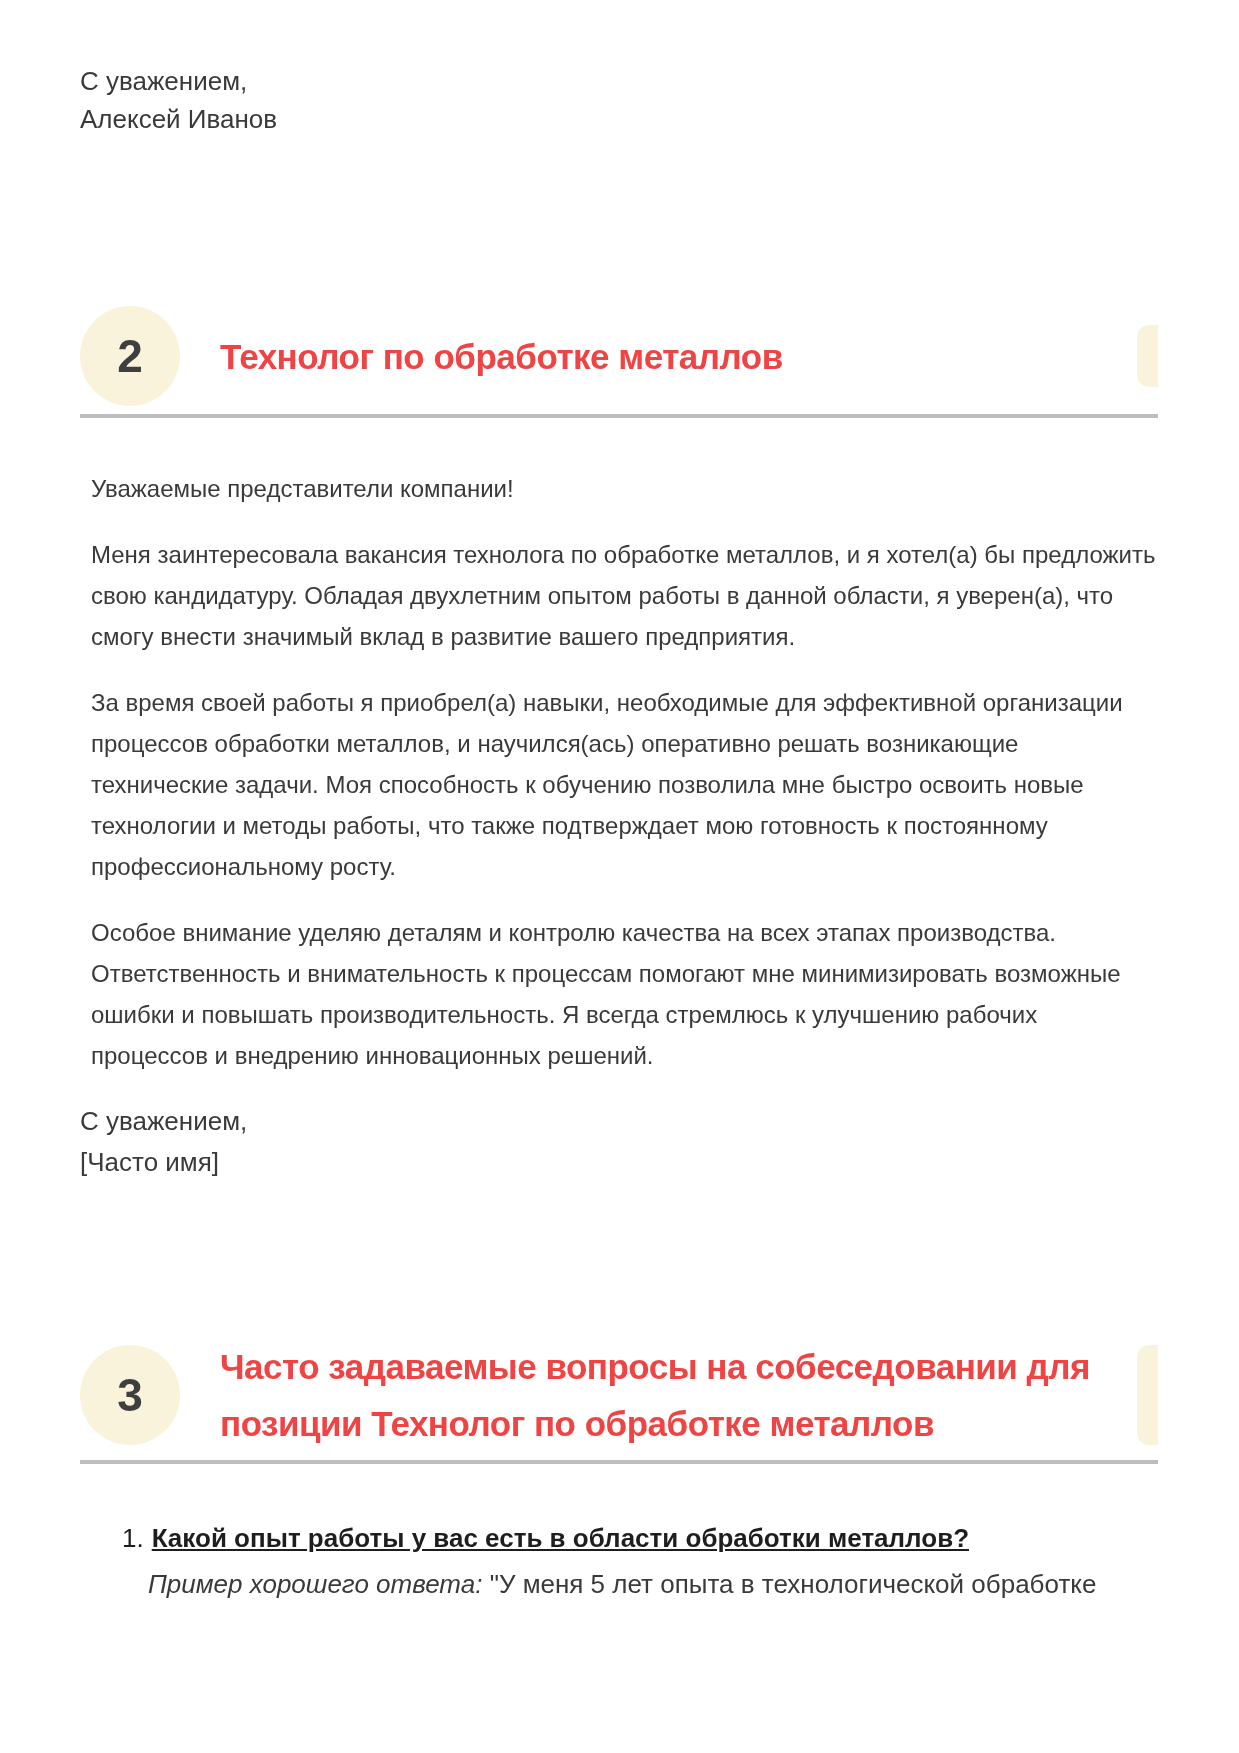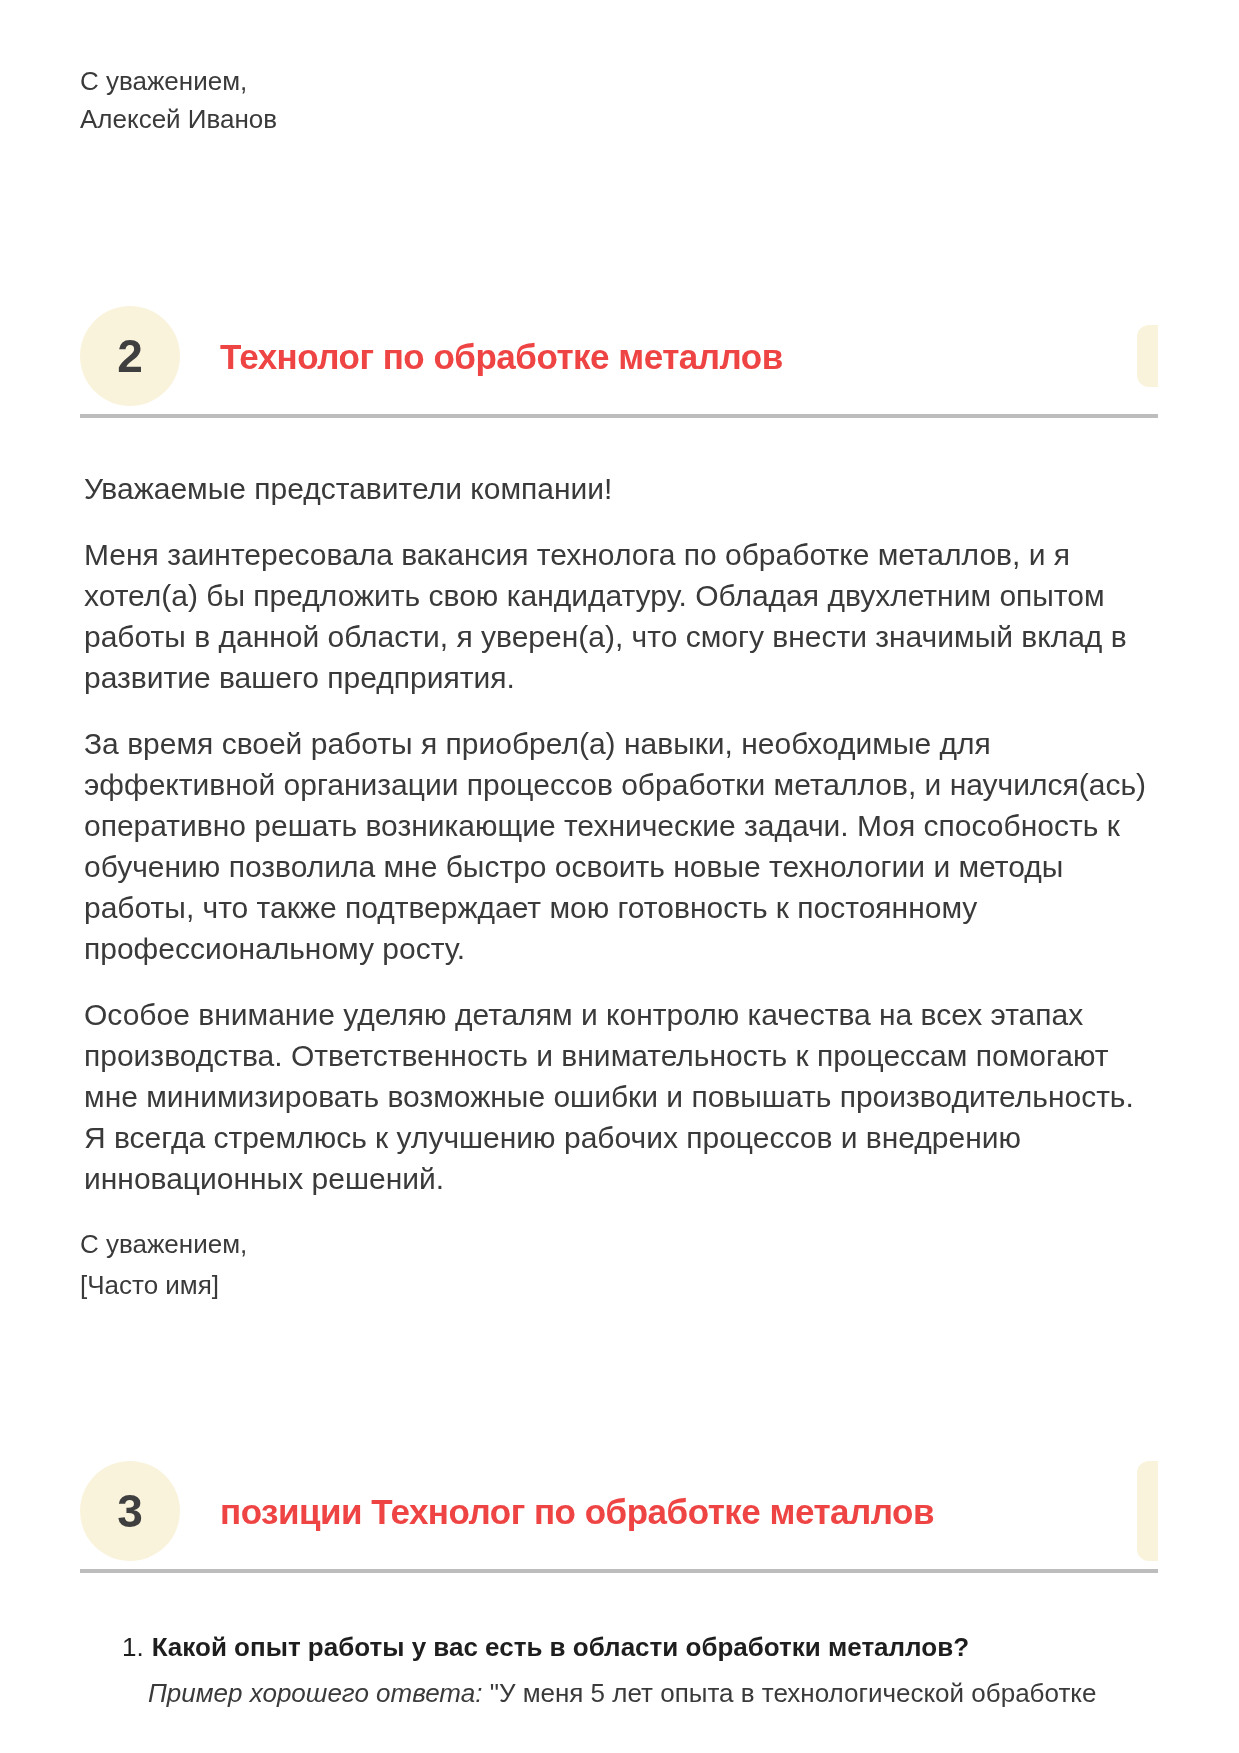--- a/index.html
+++ b/index.html
@@ -76,22 +76,22 @@
     height: 4px;
     background: #bdbdbd;
     margin-top: 8px;
   }
 
   
   .letter {
     margin-top: 50px;
   }
   .letter p {
-    margin: 0 0 25px 4px;
-    font-size: 30px;
+    margin: 0 0 25px 11px;
+    font-size: 24px;
     line-height: 41px;
     color: #3a3a3a;
   }
   .letter .sig-block div {
     font-size: 26px;
     line-height: 41px;
     color: #3a3a3a;
   }
 
   
@@ -102,21 +102,21 @@
     padding-left: 42px;
     font-size: 26px;
     line-height: 44px;
   }
   .faq-question-row { color: #1e1e1e; }
   .faq-number {
     font-weight: normal;
     color: #1e1e1e;
     margin-right: 8px;
   }
-  .faq-question { font-weight: bold; }
+  .faq-question { font-weight: bold; text-decoration: underline; }
   .faq-answer {
     margin-top: 2px;
     margin-left: 26px;
     color: #3a3a3a;
   }
   .faq-answer .answer-label { font-style: italic; }
 </style>
 </head>
 <body>
 
@@ -147,20 +147,21 @@
       <div>С уважением,</div>
       <div>[Часто имя]</div>
     </div>
   </div>
 
   <div class="section-header s3">
     <div class="badge">
       <span>3</span>
     </div>
     <div class="section-title">
+      <div class="title-line">Часто задаваемые вопросы на собеседовании для</div>
       <div class="title-line">позиции Технолог по обработке металлов</div>
     </div>
     <div class="right-accent a3"></div>
   </div>
   <div class="divider"></div>
 
   <div class="faq">
     <div class="faq-item">
       <div class="faq-question-row">
         <span class="faq-number">1.</span><span class="faq-question">Какой опыт работы у вас есть в области обработки металлов?</span>

